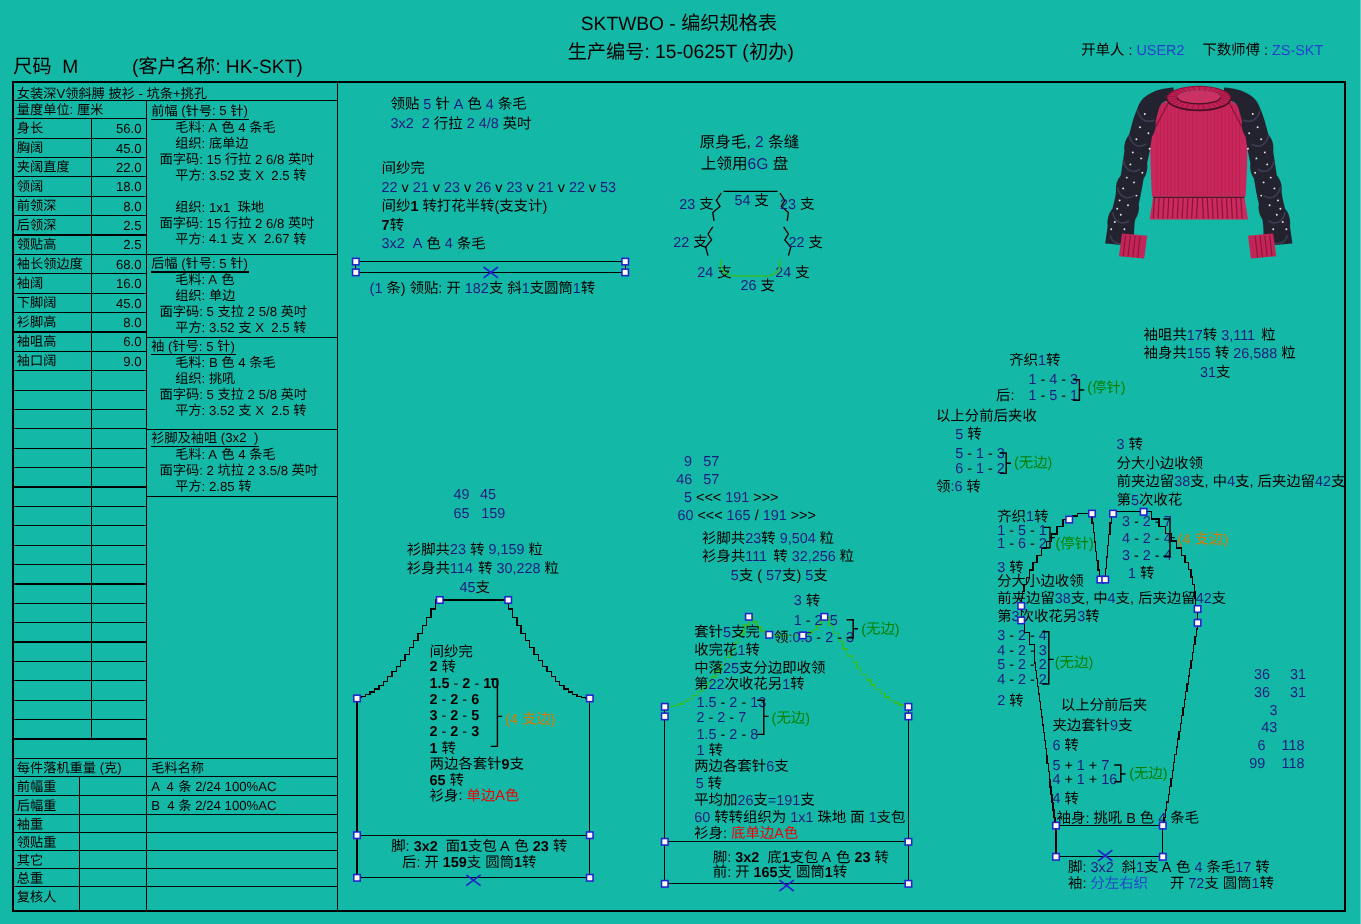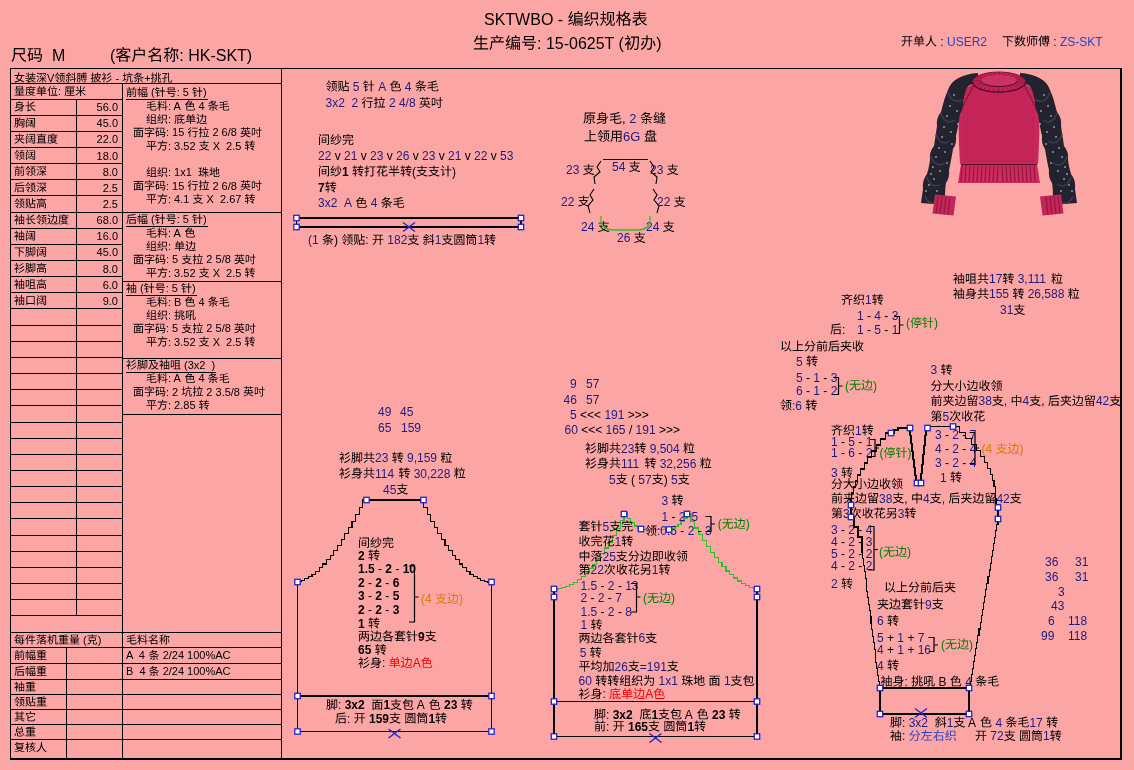--- a/index.html
+++ b/index.html
@@ -1,14 +1,14 @@
 <!DOCTYPE html>
 <html><head><meta charset="utf-8"><style>
 html,body{margin:0;padding:0;background:#fff}
-.pg{position:relative;width:1134px;height:770px;overflow:hidden;background:#fca5a5;font-family:"Liberation Sans",sans-serif}
+.pg{position:relative;width:1134px;height:770px;overflow:hidden;background:#14b8a6;font-family:"Liberation Sans",sans-serif}
 svg text{font-family:"Liberation Sans",sans-serif}
 </style></head><body>
 
 <div class="pg">
 <svg width="1134" height="770" viewBox="0 0 1134 770">
 <defs>
         <path id="g0" d="M0.5 -0.6 0.7 0.2C1.7 -0.2 2.9 -0.7 4.2 -1.2L4 -2C2.7 -1.5 1.4 -0.9 0.5 -0.6ZM0.7 -5.1C0.9 -5.2 1.2 -5.2 2.5 -5.4C2 -4.6 1.6 -4 1.4 -3.8C1 -3.3 0.8 -3 0.5 -3C0.6 -2.8 0.8 -2.4 0.8 -2.2C1 -2.3 1.4 -2.4 4.1 -3.1C4 -3.3 4 -3.6 4 -3.8L2 -3.4C2.9 -4.5 3.7 -5.8 4.4 -7.2L3.6 -7.6C3.4 -7.1 3.2 -6.6 2.9 -6.2L1.6 -6.1C2.3 -7.1 3 -8.5 3.4 -9.8L2.6 -10.1C2.1 -8.6 1.3 -7 1.1 -6.6C0.9 -6.2 0.7 -6 0.5 -5.9C0.6 -5.7 0.7 -5.3 0.7 -5.1ZM7.5 -4.2V-2.4H6.5V-4.2ZM8.1 -4.2H9V-2.4H8.1ZM5.8 -4.9V0.9H6.5V-1.7H7.5V0.6H8.1V-1.7H9V0.6H9.6V-1.7H10.5V0.1C10.5 0.2 10.4 0.2 10.3 0.2C10.2 0.2 10 0.2 9.8 0.2C9.9 0.4 9.9 0.7 10 0.9C10.4 0.9 10.7 0.9 10.9 0.7C11.1 0.6 11.2 0.4 11.2 0.1V-5L10.5 -4.9ZM9.6 -4.2H10.5V-2.4H9.6ZM7.3 -9.9C7.5 -9.6 7.6 -9.1 7.8 -8.8H5V-6.2C5 -4.3 4.9 -1.7 3.8 0.3C3.9 0.3 4.3 0.6 4.5 0.8C5.6 -1.2 5.8 -4 5.8 -6H11V-8.8H8.7C8.6 -9.2 8.4 -9.7 8.1 -10.2ZM5.8 -8H10.2V-6.7H5.8Z"></path>
         <path id="g1" d="M0.5 -0.6 0.7 0.3C1.8 -0 3.3 -0.4 4.8 -0.8L4.7 -1.6C3.2 -1.2 1.5 -0.9 0.5 -0.6ZM6.2 -8.4H9.8V-4.8H6.2ZM5.3 -9.2V-3.9H10.7V-9.2ZM8.9 -2.5C9.5 -1.4 10.2 -0 10.4 0.9L11.3 0.5C11.1 -0.4 10.3 -1.7 9.7 -2.8ZM6.1 -2.7C5.8 -1.5 5.2 -0.3 4.3 0.4C4.6 0.6 5 0.8 5.1 0.9C6 0.1 6.7 -1.2 7.1 -2.5ZM0.7 -5C0.9 -5.1 1.2 -5.2 2.7 -5.4C2.2 -4.6 1.7 -4 1.5 -3.7C1.1 -3.3 0.8 -3 0.5 -2.9C0.6 -2.7 0.8 -2.3 0.8 -2.1C1.1 -2.3 1.5 -2.4 4.8 -3C4.8 -3.2 4.8 -3.6 4.8 -3.8L2.1 -3.3C3.1 -4.4 4 -5.7 4.8 -7L4.1 -7.5C3.8 -7 3.6 -6.6 3.3 -6.2L1.6 -6C2.4 -7 3.1 -8.4 3.7 -9.6L2.8 -10C2.3 -8.6 1.4 -7 1.1 -6.6C0.9 -6.2 0.6 -5.9 0.4 -5.9C0.5 -5.6 0.7 -5.2 0.7 -5Z"></path>
         <path id="g10" d="M2.1 -9.5V-6.1C2.1 -4.1 2 -1.5 0.4 0.4C0.6 0.5 1 0.8 1.1 1C2.5 -0.6 2.9 -2.9 3.1 -4.8H6.2C6.9 -2 8.4 0 10.9 0.9C11 0.7 11.3 0.3 11.5 0.1C9.2 -0.6 7.8 -2.4 7.1 -4.8H10.3V-9.5ZM3.1 -8.6H9.4V-5.7H3.1V-6.1Z"></path>
         <path id="g100" d="M4.7 -5.1C5.4 -4.8 6.2 -4.2 6.6 -3.8L7.1 -4.4C6.6 -4.8 5.8 -5.3 5.1 -5.6ZM5.6 -10.2C5.5 -9.9 5.3 -9.5 5.2 -9.2H2.5V-7.1L2.5 -6.6H0.6V-5.8H2.4C2.2 -5.1 1.8 -4.3 0.9 -3.7C1.1 -3.6 1.4 -3.3 1.5 -3.1C2.7 -3.8 3.1 -4.8 3.3 -5.8H8.9V-4.4C8.9 -4.3 8.8 -4.2 8.7 -4.2C8.5 -4.2 8 -4.2 7.4 -4.2C7.5 -4 7.6 -3.7 7.7 -3.5C8.5 -3.5 9 -3.5 9.3 -3.6C9.7 -3.7 9.8 -4 9.8 -4.4V-5.8H11.5V-6.6H9.8V-9.2H6.1L6.5 -10ZM4.8 -7.8C5.4 -7.5 6.2 -7 6.5 -6.6H3.4L3.4 -7.1V-8.4H8.9V-6.6H6.6L7 -7.2C6.6 -7.5 5.8 -8 5.2 -8.3ZM1.9 -3.1V-0.2H0.5V0.6H11.5V-0.2H10.1V-3.1ZM2.7 -0.2V-2.4H4.3V-0.2ZM5.2 -0.2V-2.4H6.8V-0.2ZM7.6 -0.2V-2.4H9.2V-0.2Z"></path>

